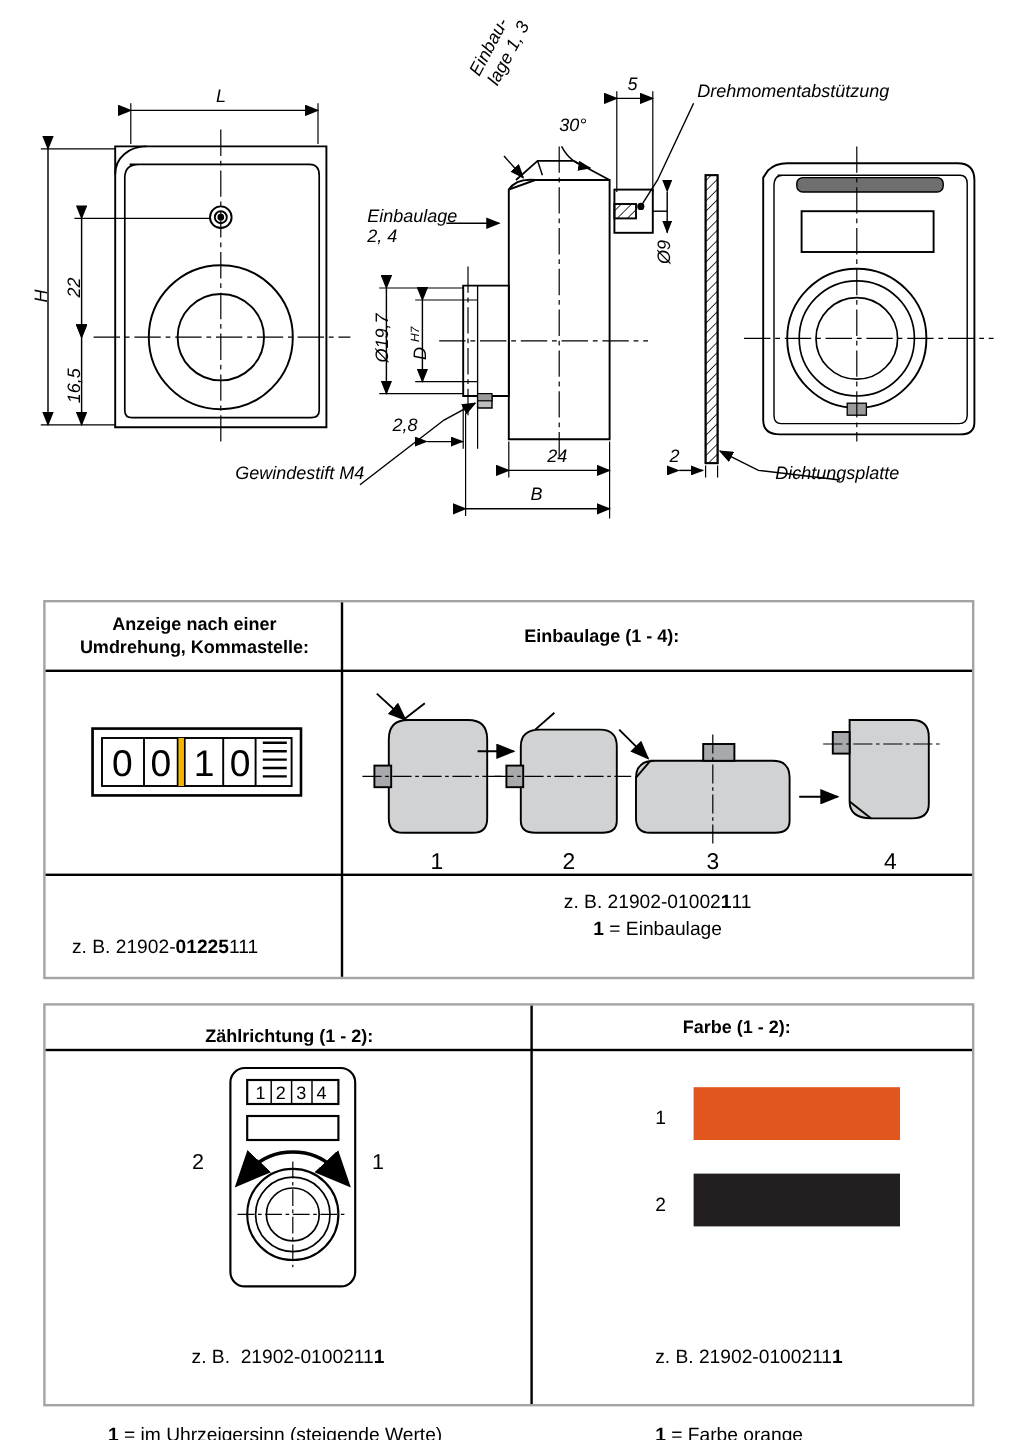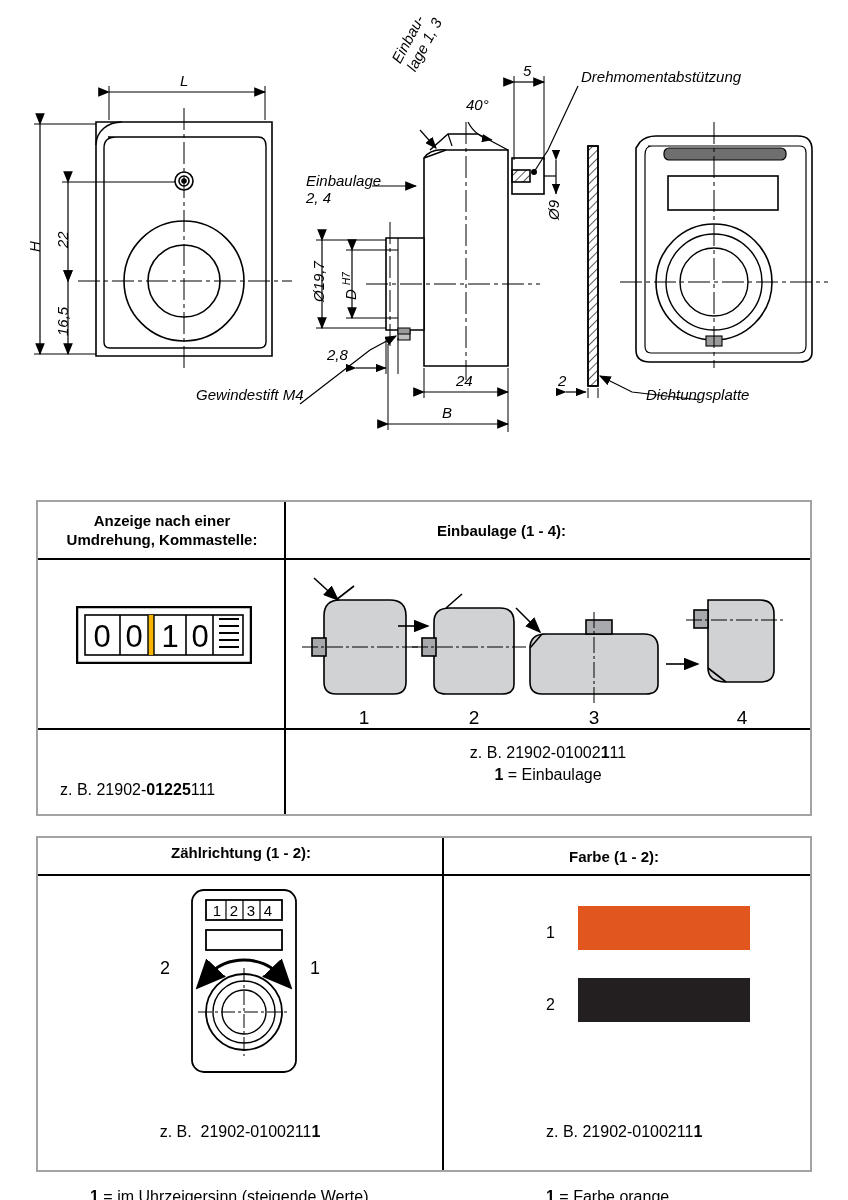--- a/index.html
+++ b/index.html
@@ -201,21 +201,21 @@
     </g>
   </svg>
 
   <div class="dimtxt" style="left:180px; top:72px;">L</div>
   <div class="dimtxt rot90" style="left:26px; top:252px;">H</div>
   <div class="dimtxt rot90" style="left:54px; top:248px;">22</div>
   <div class="dimtxt rot90" style="left:54px; top:336px;">16,5</div>
 
   <div class="lbl" style="left:388px; top:58px; transform:rotate(-62deg); transform-origin:left top;">Einbau-<br>lage 1, 3</div>
   <div class="lbl" style="left:306px; top:172px;">Einbaulage<br>2, 4</div>
-  <div class="dimtxt" style="left:466px; top:96px;">40°</div>
+  <div class="dimtxt" style="left:466px; top:96px;">30°</div>
   <div class="dimtxt" style="left:523px; top:62px;">5</div>
   <div class="dimtxt rot90" style="left:545px; top:220px;">Ø9</div>
   <div class="lbl" style="left:581px; top:68px;">Drehmomentabstützung</div>
   <div class="dimtxt rot90" style="left:310px; top:302px;">Ø19,7</div>
   <div class="dimtxt rot90" style="left:341px; top:300px;">D <span style="font-size:10px; vertical-align:super;">H7</span></div>
   <div class="dimtxt" style="left:327px; top:346px;">2,8</div>
   <div class="dimtxt" style="left:456px; top:372px;">24</div>
   <div class="dimtxt" style="left:442px; top:404px;">B</div>
   <div class="dimtxt" style="left:558px; top:372px;">2</div>
   <div class="lbl" style="left:196px; top:386px;">Gewindestift M4</div>
@@ -303,21 +303,21 @@
       <div><b>2</b> = Kommastelle an</div>
       <div>      2. Stelle von rechts</div>
     </div>
     <div class="cap" style="left:248px; top:240px; width:524px; text-align:center; white-space:normal;">
       <div>z. B. 21902-01002<b>1</b>11</div>
       <div><b>1</b> = Einbaulage</div>
     </div>
   </div>
 
   <div class="tbl" style="left:36px; top:836px; width:776px; height:336px;">
-    <div class="hd" style="position:absolute; left:0; top:0; width:406px; height:52px; display:flex; align-items:flex-start; justify-content:center;">
+    <div class="hd" style="position:absolute; left:0; top:0; width:406px; height:52px; display:flex; align-items:center; justify-content:center;">
       <span>Zählrichtung (1 - 2):</span>
     </div>
     <div class="hd" style="position:absolute; left:406px; top:0; width:340px; height:38px; display:flex; align-items:center; justify-content:center;text-align:right;">
       <span>Farbe (1 - 2):</span>
     </div>
     <div class="hline" style="left:0; top:36px; width:772px;"></div>
     <div class="vline" style="left:404px; top:0; height:332px;"></div>
 
     <svg class="abs" style="left:138px; top:48px;" width="136" height="190" viewBox="0 0 136 190">
       <rect x="16" y="4" width="104" height="182" rx="12" fill="#ffffff" stroke="#000" stroke-width="1.8"></rect>

